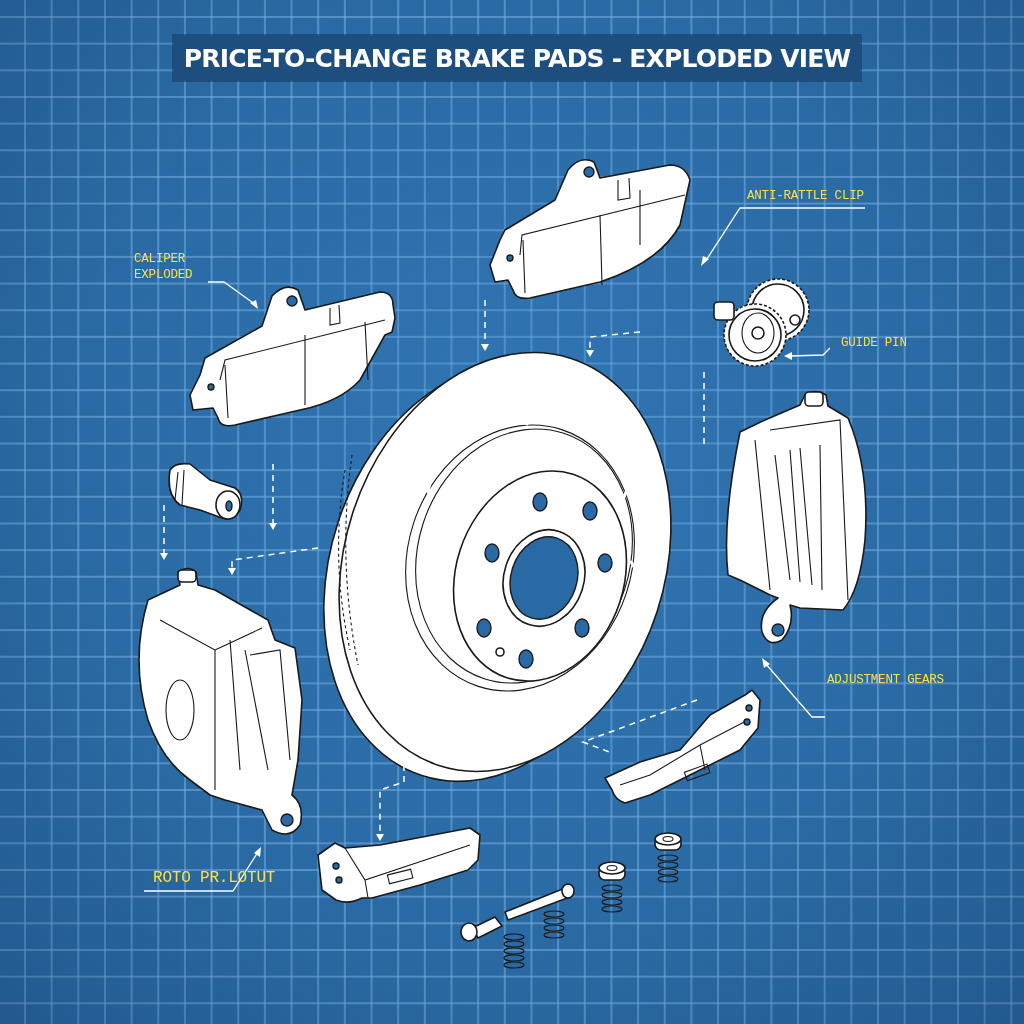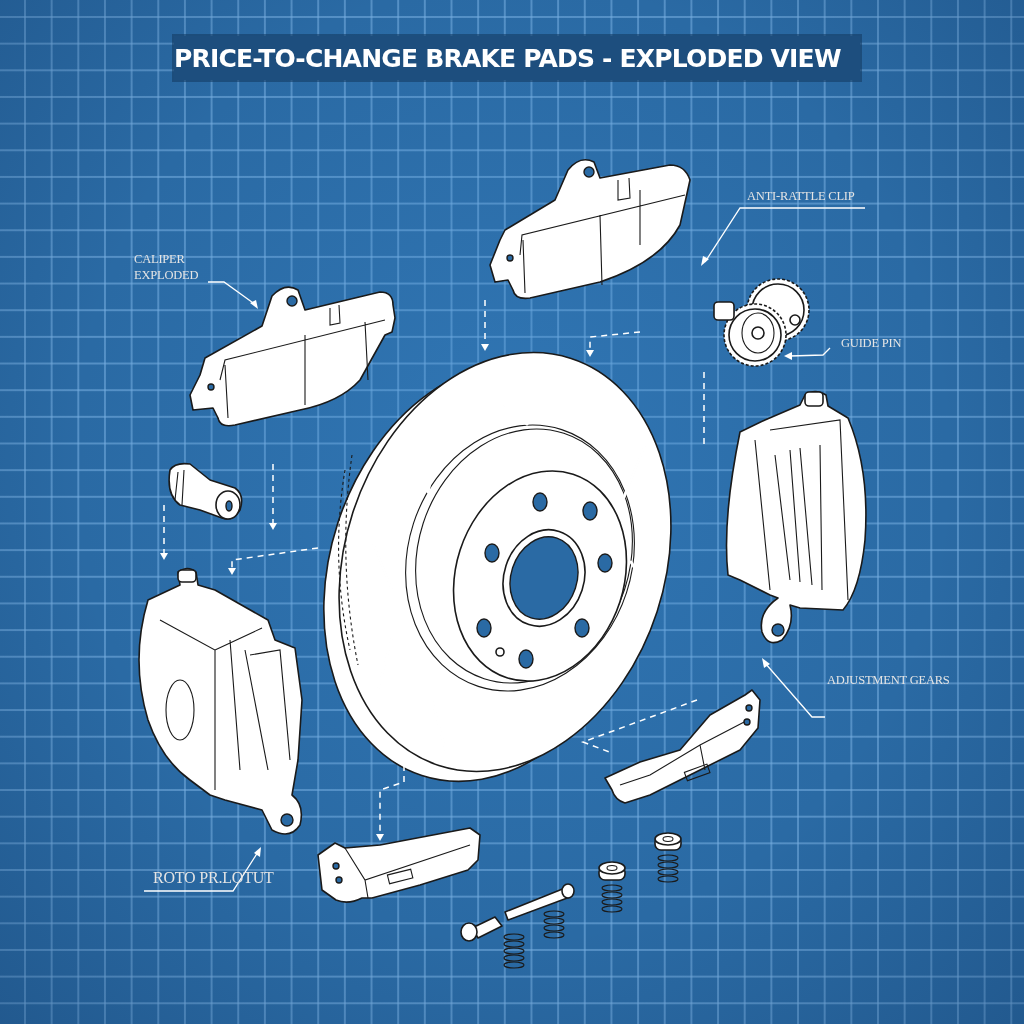--- a/index.html
+++ b/index.html
@@ -10,28 +10,28 @@
       radial-gradient(ellipse at 50% 45%, rgba(60,140,210,0.35) 0%, rgba(20,60,110,0.0) 60%, rgba(10,40,80,0.25) 100%),
       linear-gradient(to right, rgba(120,175,225,0.55) 1.5px, transparent 1.5px),
       linear-gradient(to bottom, rgba(120,175,225,0.55) 1.5px, transparent 1.5px);
     background-size: 1024px 1024px, 26.67px 26.67px, 26.67px 26.67px;
     background-position: 0 0, 24px 0, 0 16px;
     font-family: "DejaVu Sans", sans-serif;
   }
   .title-bar {
     position:absolute; left:174px; top:36px; width:686px; height:44px;
     background:#1d4e7e; box-shadow:0 0 0 2px rgba(20,60,100,0.6);
-    display:flex; align-items:center; 
+    display:flex; align-items:center; justify-content:center;
   }
   .title-text {
     color:#ffffff; font-family:"DejaVu Sans", sans-serif; font-weight:bold;
     font-size:25px; letter-spacing:-0.8px; white-space:nowrap;
   }
   .label {
-    position:absolute; color:#e5e5e5; font-family:Liberation Serif, serif;
+    position:absolute; color:#fde047; font-family:Liberation Mono, monospace;
     font-size:12.5px; letter-spacing:-0.2px; line-height:16px; white-space:nowrap;
   }
   svg.art { position:absolute; left:0; top:0; width:1024px; height:1024px; }
   .part { fill:#ffffff; stroke:#1a1a1a; stroke-width:1.6; stroke-linejoin:round; }
   .thin { fill:none; stroke:#1a1a1a; stroke-width:1.1; }
   .hole { fill:#2a6aa4; stroke:#1a1a1a; stroke-width:1.4; }
   .leader { fill:none; stroke:#ffffff; stroke-width:1.3; }
   .dash { fill:none; stroke:#ffffff; stroke-width:1.5; stroke-dasharray:6 5; }
   .arrow { fill:#ffffff; }
 </style>

